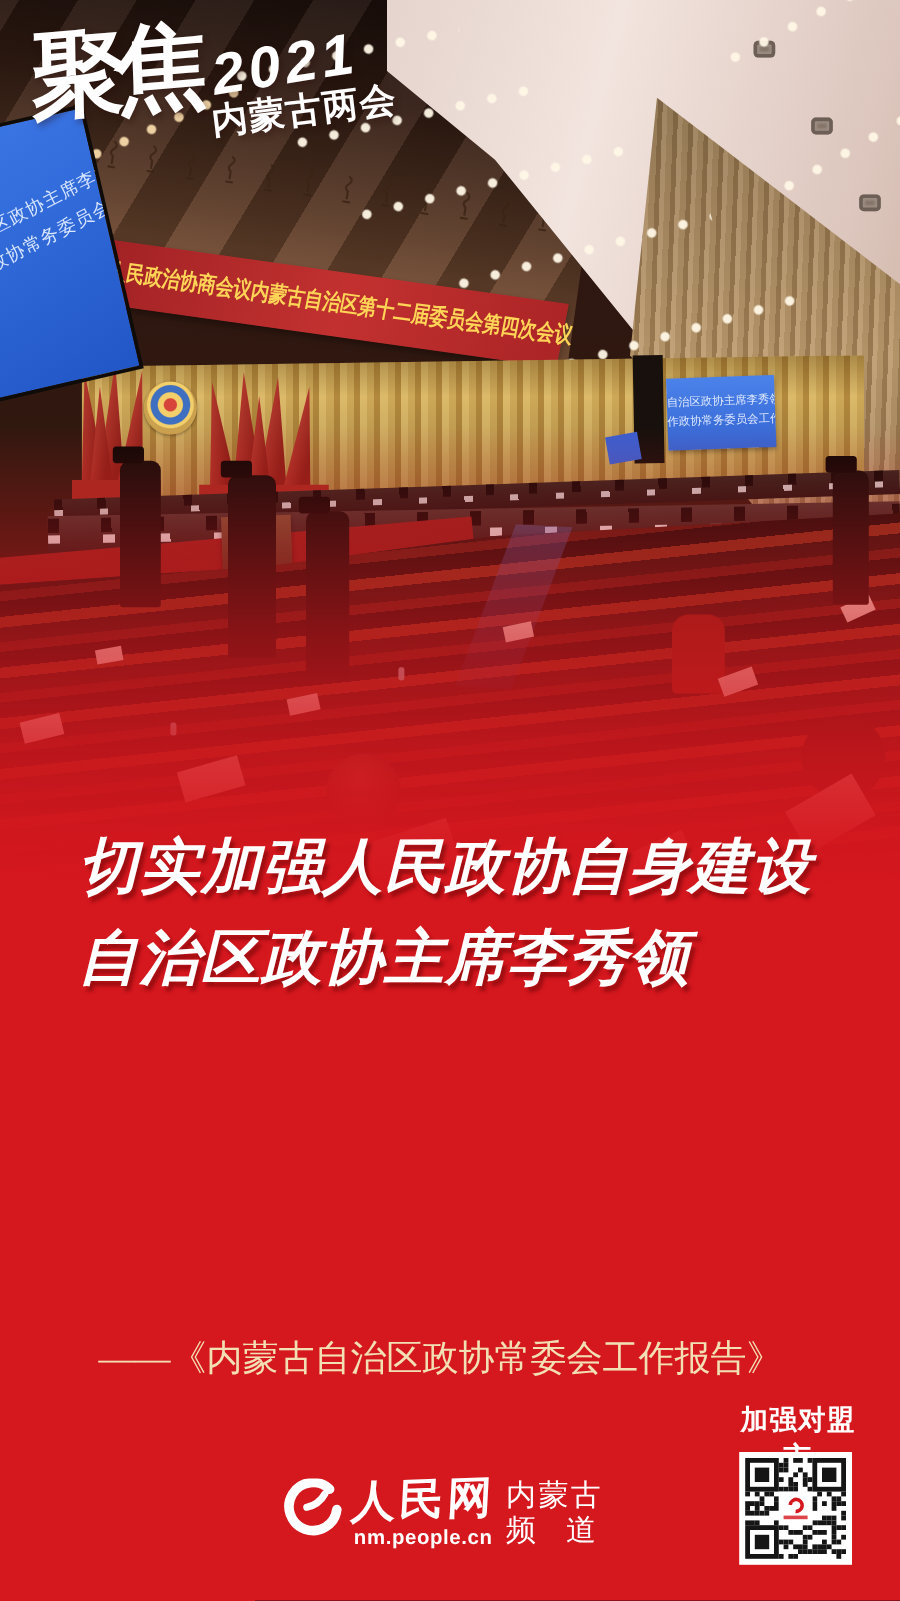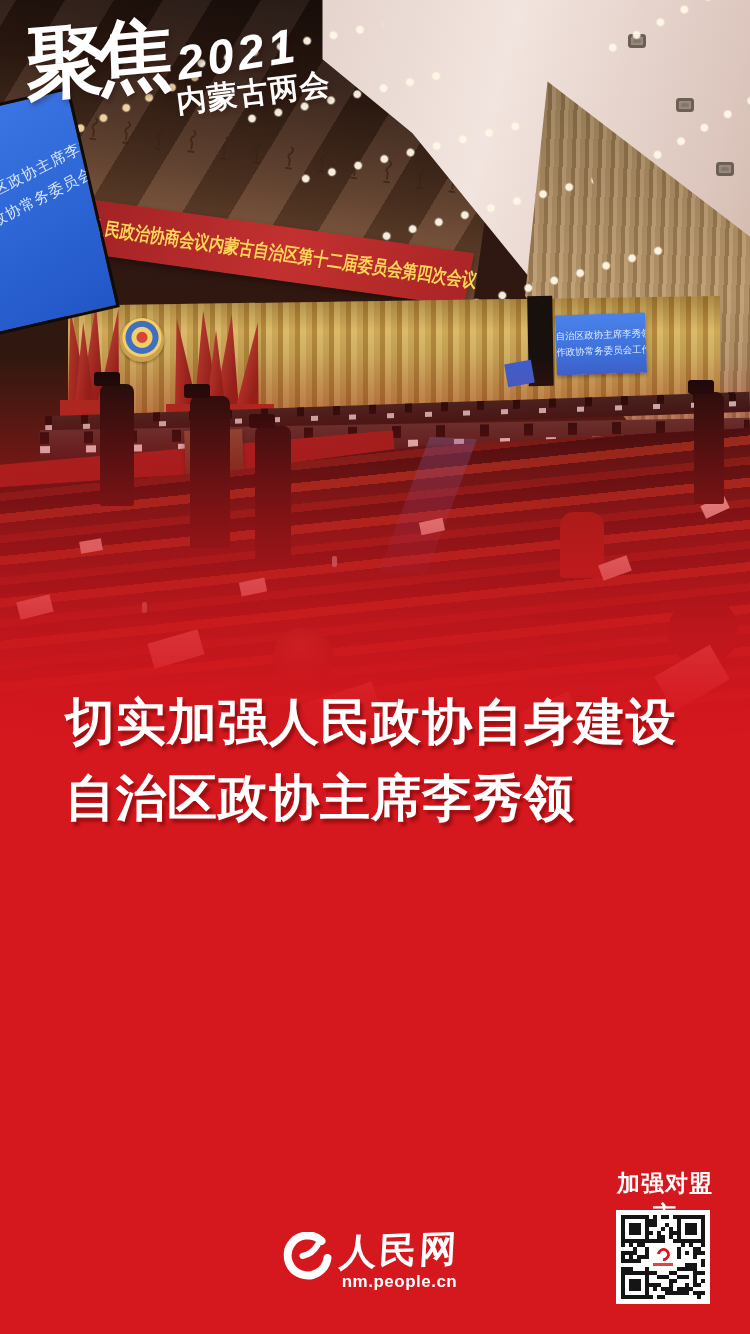--- a/index.html
+++ b/index.html
@@ -131,21 +131,21 @@
   .logo-focus{font-size:78px;font-weight:bold;letter-spacing:-8px;
     transform:rotate(-5deg) skewX(-4deg);line-height:1;}
   .logo-col{margin-left:10px;margin-top:8px;}
   .logo-year{font-size:48px;font-weight:bold;font-style:italic;letter-spacing:4px;
     transform:rotate(-9deg);line-height:1;}
   .logo-event{font-size:30px;font-weight:bold;letter-spacing:1px;
     transform:rotate(-7deg);margin-top:2px;line-height:1;}
   
   .headline{position:absolute;left:65px;top:684px;z-index:45;color:#fff;font-weight:bold;
     font-size:50px;line-height:76px;letter-spacing:1px;white-space:nowrap;
-    text-shadow:3px 4px 3px rgba(110,5,5,.55);}
+    text-shadow:3px 4px 3px rgba(110,5,5,.55);font-style:italic;}
   .bodytext{position:absolute;left:65px;top:846px;width:632px;z-index:45;
     font-family:"Liberation Serif",serif;font-size:31px;line-height:40px;
     color:#f2e0b4;text-align:justify;}
   .attribution{position:absolute;left:65px;top:1112px;width:632px;z-index:45;
     font-family:"Liberation Serif",serif;font-size:30px;color:#f2e0b4;
     text-align:right;padding-right:45px;box-sizing:border-box;white-space:nowrap;}
   
   .scan-label{position:absolute;left:610px;top:1168px;width:110px;z-index:45;
     text-align:center;font-size:23px;font-weight:bold;color:#fff;letter-spacing:1px;}
   .qr{position:absolute;left:616px;top:1210px;width:94px;height:94px;background:#fff;z-index:45;}
@@ -287,20 +287,21 @@
       <div class="logo-event">内蒙古两会</div>
     </span>
   </div>
 
   <div class="headline">
     <div>切实加强人民政协自身建设</div>
     <div>自治区政协主席李秀领</div>
   </div>
 
 
+  <div class="attribution">——《内蒙古自治区政协常委会工作报告》</div>
 
   <div class="scan-label">加强对盟市</div>
   <div class="qr">
     <div class="qr-grid" id="qr-modules">
       <span class="qr-finder qf1"></span>
       <span class="qr-finder qf2"></span>
       <span class="qr-finder qf3"></span>
     <i style="left: 32px; top: 0px;"></i>
         <i style="left: 40px; top: 0px;"></i>
         <i style="left: 44px; top: 0px;"></i>
@@ -427,15 +428,19 @@
 
   <div class="footer">
     <svg width="50" height="50" viewBox="0 0 50 50">
       <path d="M38 9 A 20 20 0 1 0 44 26" fill="none" stroke="#ffffff" stroke-width="8" stroke-linecap="round"></path>
       <path d="M34 13 q-5 9 -15 11" fill="none" stroke="#ffffff" stroke-width="6" stroke-linecap="round"></path>
     </svg>
     <span class="brandcol">
       <span class="brand">人民网</span>
       <span class="url">nm.people.cn</span>
     </span>
+    <span class="chancol">
+      <div class="chan-top">内蒙古</div>
+      <div class="chan-bottom">频　道</div>
+    </span>
   </div>
 
 </div>
 
 </body></html>

